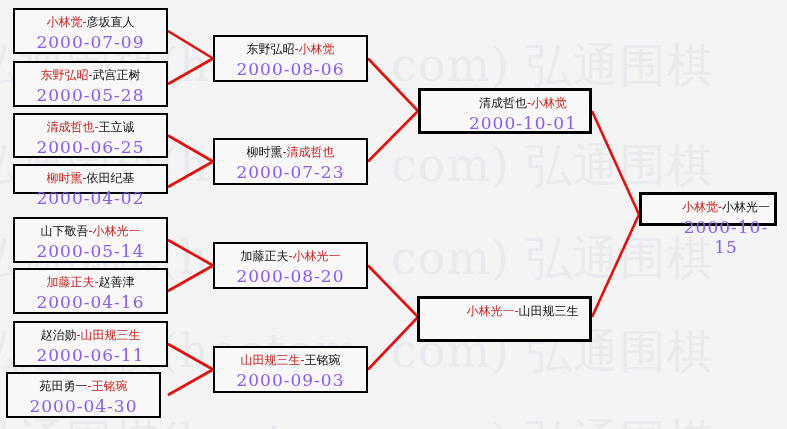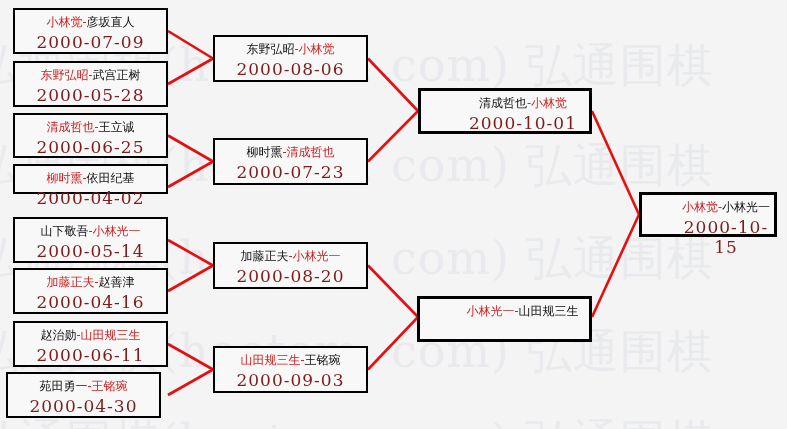--- a/index.html
+++ b/index.html
@@ -32,21 +32,21 @@
     background:#f8f8f8;
     border:2px solid #000;
     text-align:center;
     padding-top:2px;
   }
   .box.thick{border-width:3px;padding-left:36px;}
   .names{font-size:12px;line-height:20px;white-space:nowrap;}
   .names span{color:#111;}
   .names span.red{color:#cc2222;}
   .names span.blk{color:#111;}
-  .date{font-size:17px;line-height:20px;color:#7f1d1d;letter-spacing:1px;}
+  .date{font-size:17px;line-height:20px;color:#8b5cf6;letter-spacing:1px;}
 </style>
 </head>
 <body>
 
 <div id="canvas">
 
   <div class="wm" style="top:35px">弘通围棋(hootom. com) 弘通围棋</div>
   <div class="wm" style="top:135px">弘通围棋(hootom. com) 弘通围棋</div>
   <div class="wm" style="top:228px">弘通围棋(hootom. com) 弘通围棋</div>
   <div class="wm" style="top:321px">弘通围棋(hootom. com) 弘通围棋</div>
@@ -120,18 +120,18 @@
   </div>
 
   <div class="box thick" style="left:418px;top:88px;width:174px;height:46px">
     <div class="names"><span class="blk">清成哲也</span><span class="red">-</span><span class="red">小林觉</span></div>
     <div class="date">2000-10-01</div>
   </div>
   <div class="box thick" style="left:417px;top:296px;width:175px;height:46px">
     <div class="names"><span class="red">小林光一</span><span class="red">-</span><span class="blk">山田规三生</span></div>
   </div>
 
-  <div class="box thick" style="left:639px;top:192px;width:138px;height:45px">
+  <div class="box thick" style="left:639px;top:192px;width:138px;height:34px">
     <div class="names"><span class="red">小林觉</span><span class="red">-</span><span class="blk">小林光一</span></div>
     <div class="date">2000-10-15</div>
   </div>
 
 </div>
 
 </body></html>

